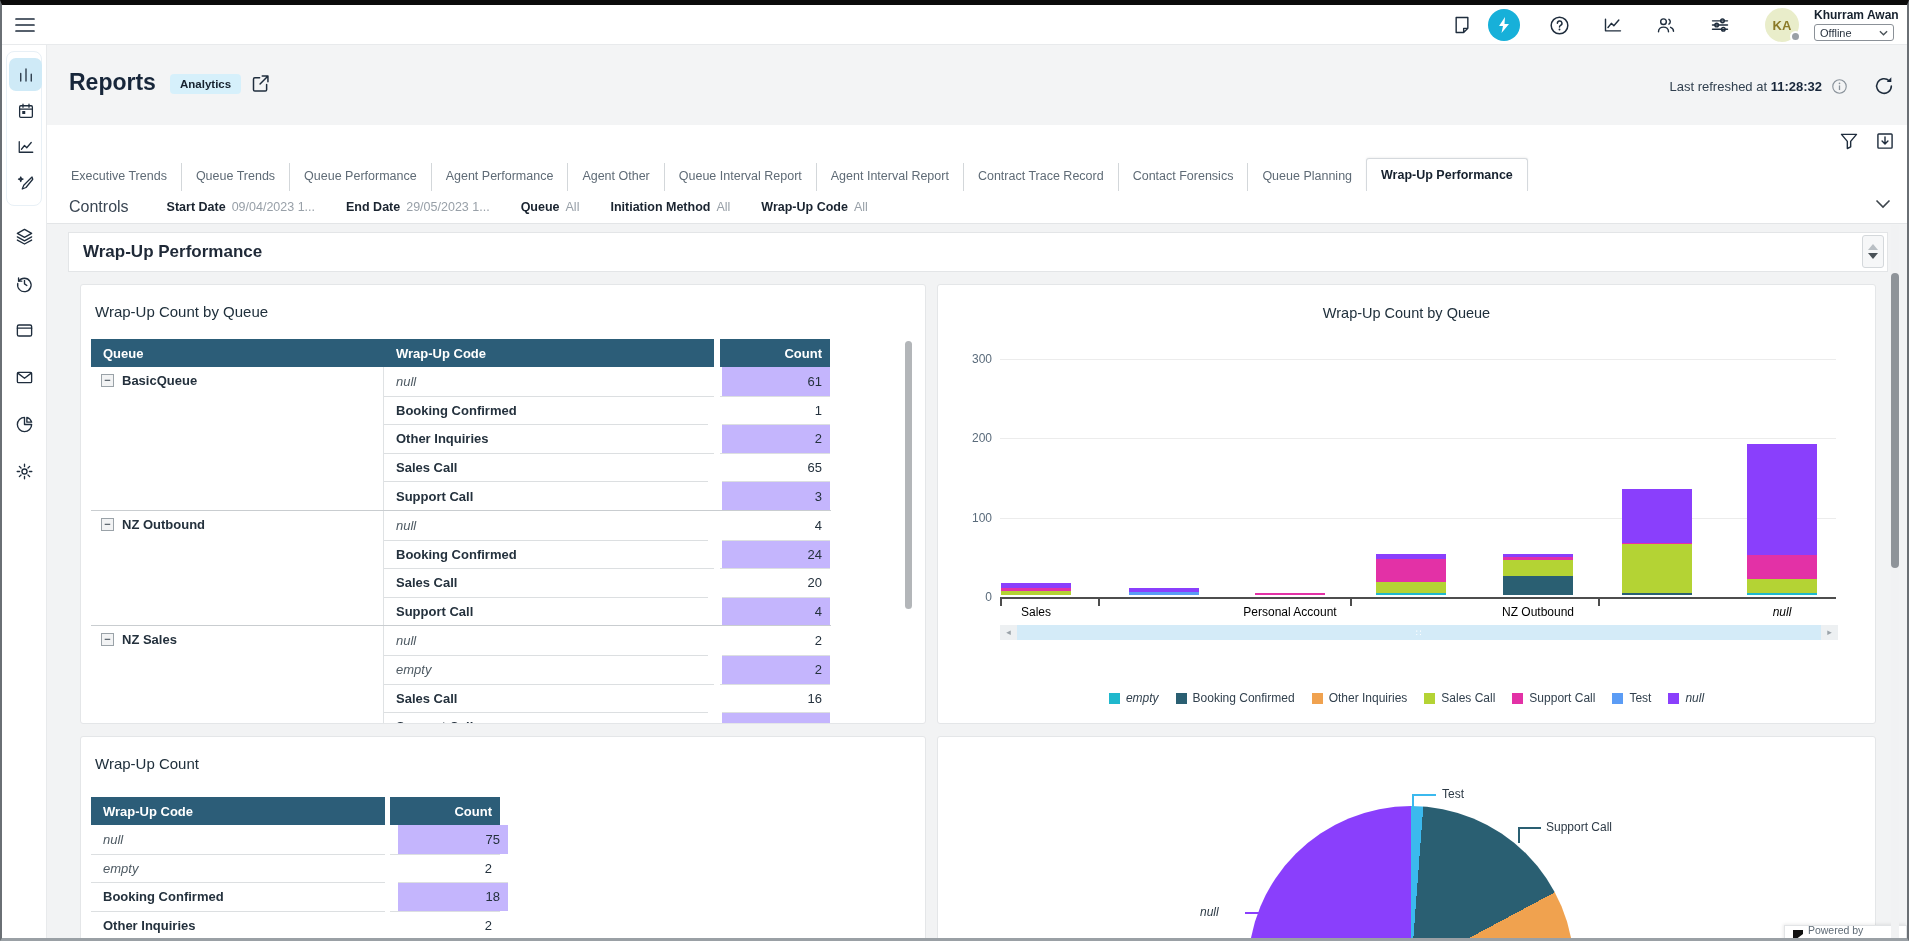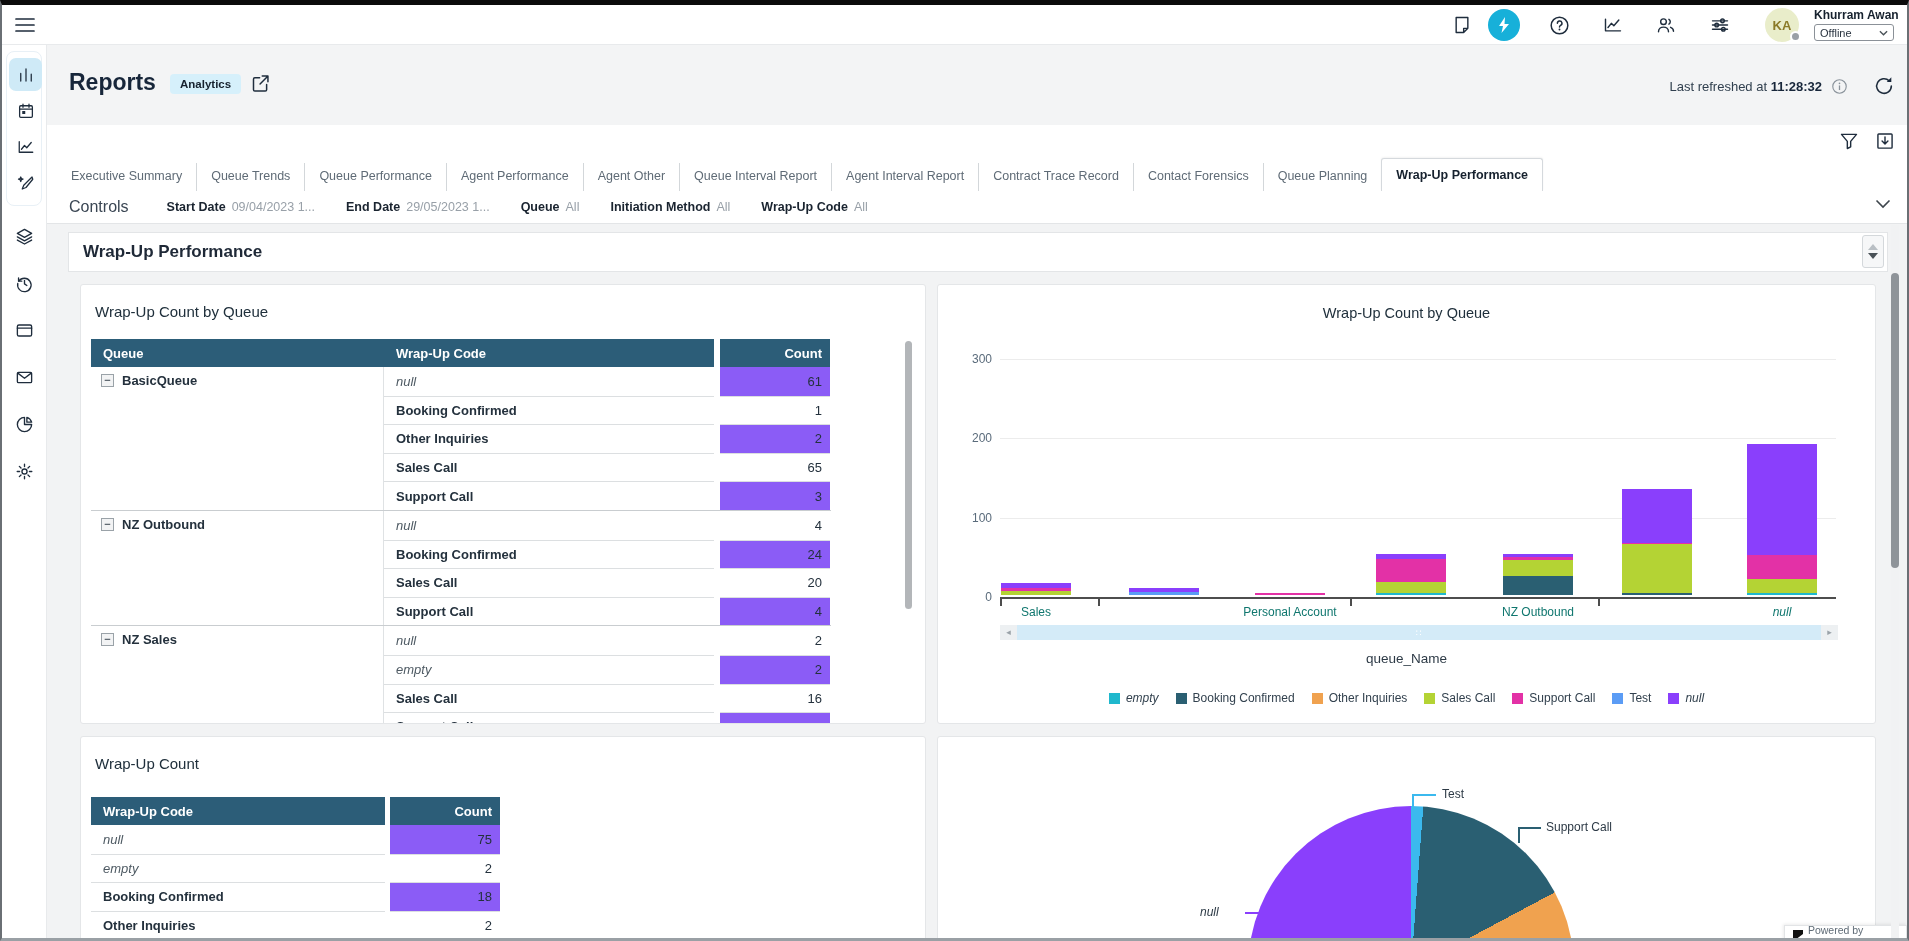--- a/index.html
+++ b/index.html
@@ -80,32 +80,32 @@
   .phead .hcount { justify-content:flex-end; padding-right:8px; }
   .spacer { background:transparent; }
   .pgroup { display:flex; border-bottom:1px solid #c9cdd0; }
   .qcell { display:flex; align-items:flex-start; padding:6px 10px; font-size:13px; font-weight:bold; color:#24313d; border-right:1px solid #dfe2e4; }
   .minusbox { width:13px; height:13px; border:1px solid #9aa2a8; background:#f2f3f4; color:#5a646c; font-size:11px; line-height:11px; text-align:center; margin-right:8px; margin-top:1px; }
   .prow { display:flex; height:28.6px; }
   .prow + .prow .wc, .prow + .prow .cc { border-top:1px solid #dcdfe1; }
   .wc { display:flex; align-items:center; padding:0 12px; font-size:13px; font-weight:bold; color:#24313d; }
   .wc.nullv, .cc-label.nullv { font-style:italic; font-weight:normal; color:#4e5a63; }
   .cc { display:flex; align-items:center; justify-content:flex-end; padding:0 8px; font-size:13px; color:#24313d; }
-  .cc.hl { background:#8b5cf6; }
+  .cc.hl { background:#c4b5fd;margin-left:8px; }
   .t1-scroll { position:absolute; left:824px; top:56px; width:7px; height:268px; background:#b3b6b9; border-radius:4px; }
 
   
   #barplot { position:absolute; left:0; top:0; width:100%; height:100%; }
   .gridline { position:absolute; height:1px; background:#ececec; }
   .ytick { position:absolute; width:40px; text-align:right; font-size:12px; color:#5a6b7b; }
   #xaxis { position:absolute; left:62px; width:836px; height:2px; background:#4d4d4d; top:312px; }
   .xtick { position:absolute; width:1.5px; height:7px; background:#4d4d4d; top:314px; }
   .bar { position:absolute; width:70px; display:flex; flex-direction:column-reverse; cursor:pointer; }
   .seg { width:100%; }
-  .xlab { position:absolute; top:320px; width:140px; text-align:center; font-size:12px; color:#0f766e; }
+  .xlab { position:absolute; top:320px; width:140px; text-align:center; font-size:12px; color:#000000; }
   .hscroll { position:absolute; left:62px; top:340px; width:838px; height:15px; background:#d4ebf8; display:flex; justify-content:space-between; align-items:center; cursor:pointer; }
   .hs-btn { width:17px; height:15px; background:#edf0f2; color:#9aa2a8; font-size:9px; line-height:15px; text-align:center; }
   .hs-grip { color:#ffffff; font-size:9px; letter-spacing:1px; }
   #bar-xlabel { position:absolute; left:0; right:0; top:366px; text-align:center; font-size:13.5px; color:#2d3a46; }
   #bar-legend { position:absolute; left:0; right:0; top:406px; display:flex; justify-content:center; gap:17px; font-size:12px; color:#32414e; }
   .lg-item { display:flex; align-items:center; gap:6px; cursor:pointer; }
   .lg-sw { width:11px; height:11px; }
 
   
   #pie { position:absolute; left:310px; top:69px; width:326px; height:326px; border-radius:50%; cursor:pointer; }
@@ -286,21 +286,21 @@
       </div>
       <div class="pt">
         <svg width="20" height="20" viewBox="0 0 24 24">
             <rect class="ic" x="3.5" y="3.5" width="17" height="17" rx="1" stroke="#3d454c"></rect>
             <path class="ic" d="M12 7v8M8.5 12 12 15.5 15.5 12" stroke="#3d454c"></path>
           </svg>
       </div>
     </div>
 
     <div id="tabstrip">
-        <div class="tab">Executive Summary</div>
+        <div class="tab">Executive Trends</div>
         <div class="tab">Queue Trends</div>
         <div class="tab">Queue Performance</div>
         <div class="tab">Agent Performance</div>
         <div class="tab">Agent Other</div>
         <div class="tab">Queue Interval Report</div>
         <div class="tab">Agent Interval Report</div>
         <div class="tab">Contract Trace Record</div>
         <div class="tab">Contact Forensics</div>
         <div class="tab">Queue Planning</div>
         <div class="tab active">Wrap-Up Performance</div>
@@ -503,21 +503,20 @@
             <div class="xtick" style="left: 62px;"></div>
             <div class="xtick" style="left: 160px;"></div>
             <div class="xtick" style="left: 412px;"></div>
             <div class="xtick" style="left: 660px;"></div>
             <div class="hscroll">
               <div class="hs-btn">◂</div>
               <div class="hs-grip">∷</div>
               <div class="hs-btn">▸</div>
             </div>
           </div>
-        <div id="bar-xlabel">queue_Name</div>
         <div id="bar-legend">
             <div class="lg-item">
               <span class="lg-sw" style="background: rgb(31, 184, 205);"></span>
               <span style="font-style: italic;">empty</span>
             </div>
             <div class="lg-item">
               <span class="lg-sw" style="background: rgb(42, 95, 114);"></span>
               <span>Booking Confirmed</span>
             </div>
             <div class="lg-item">

